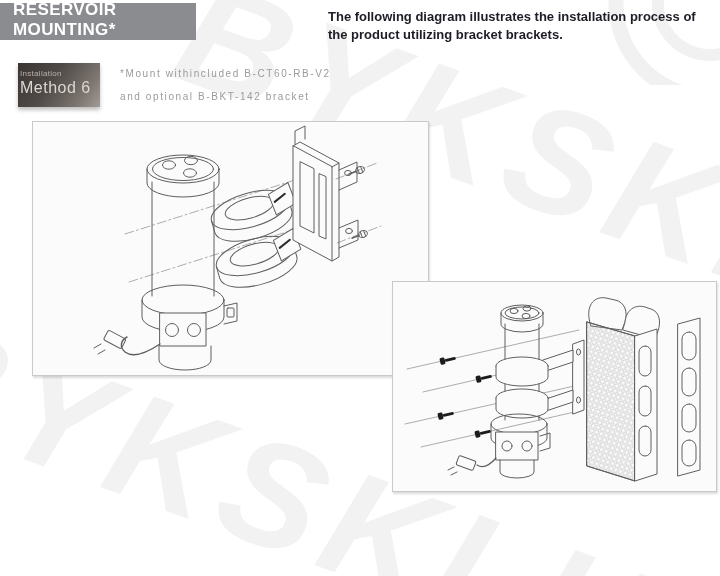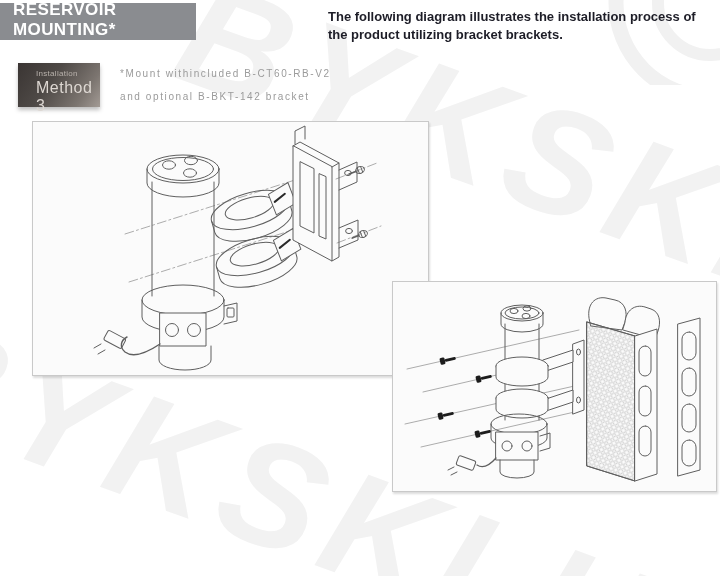--- a/index.html
+++ b/index.html
@@ -17,21 +17,21 @@
   .titlebar{position:absolute;left:0;top:3px;width:196px;height:37px;background:#8a8c90;
             z-index:3;display:flex;align-items:flex-end;box-sizing:border-box;padding-left:13px;}
   .titlebar span{color:#ffffff;font-size:17px;font-weight:bold;letter-spacing:0.4px;}
 
   .intro{position:absolute;left:328px;top:8px;width:390px;z-index:3;
          color:#1d1d27;font-size:13px;font-weight:bold;line-height:17.5px;}
 
   
   .badge{position:absolute;left:18px;top:63px;width:82px;height:44px;z-index:3;
          background:linear-gradient(125deg,#3a3533 0%,#4e4946 40%,#7c7570 78%,#a39b95 100%);
-         box-shadow:0 3px 4px rgba(0,0,0,0.25);box-sizing:border-box;padding:6px 0 0 18px;}
+         box-shadow:0 3px 4px rgba(0,0,0,0.25);box-sizing:border-box;padding:6px 0 0 2px;}
   .badge-eyebrow{font-size:8px;color:#b9b2ac;letter-spacing:0.3px;}
   .badge-label{font-size:16px;color:#ddd7d2;letter-spacing:0.5px;margin-top:1px;}
 
   .note{position:absolute;left:120px;top:62px;z-index:3;color:#9b9b9b;font-size:10px;
         letter-spacing:1.6px;line-height:23px;}
 
   
   .panel{position:absolute;background:#fbfbfb;border:1px solid #c9c9c9;box-sizing:border-box;
          box-shadow:1px 2px 2px rgba(0,0,0,0.14);}
   .panel-1{left:32px;top:121px;width:397px;height:255px;z-index:1;}
@@ -58,21 +58,21 @@
     <span>RESERVOIR MOUNTING*</span>
   </header>
 
   <div class="intro">
     <div>The following diagram illustrates the installation process of</div>
     <div>the product utilizing bracket brackets.</div>
   </div>
 
   <div class="badge">
     <div class="badge-eyebrow">Installation</div>
-    <div class="badge-label">Method 3</div>
+    <div class="badge-label">Method 6</div>
   </div>
 
   <div class="note">
     <div>*Mount withincluded B-CT60-RB-V2</div>
     <div>and optional B-BKT-142 bracket</div>
   </div>
 
   <div class="panel panel-1">
     <svg viewBox="0 0 395 253" width="395" height="253">
       <g stroke="#5f5f5f" stroke-width="1" fill="none" stroke-linejoin="round" stroke-linecap="round">

